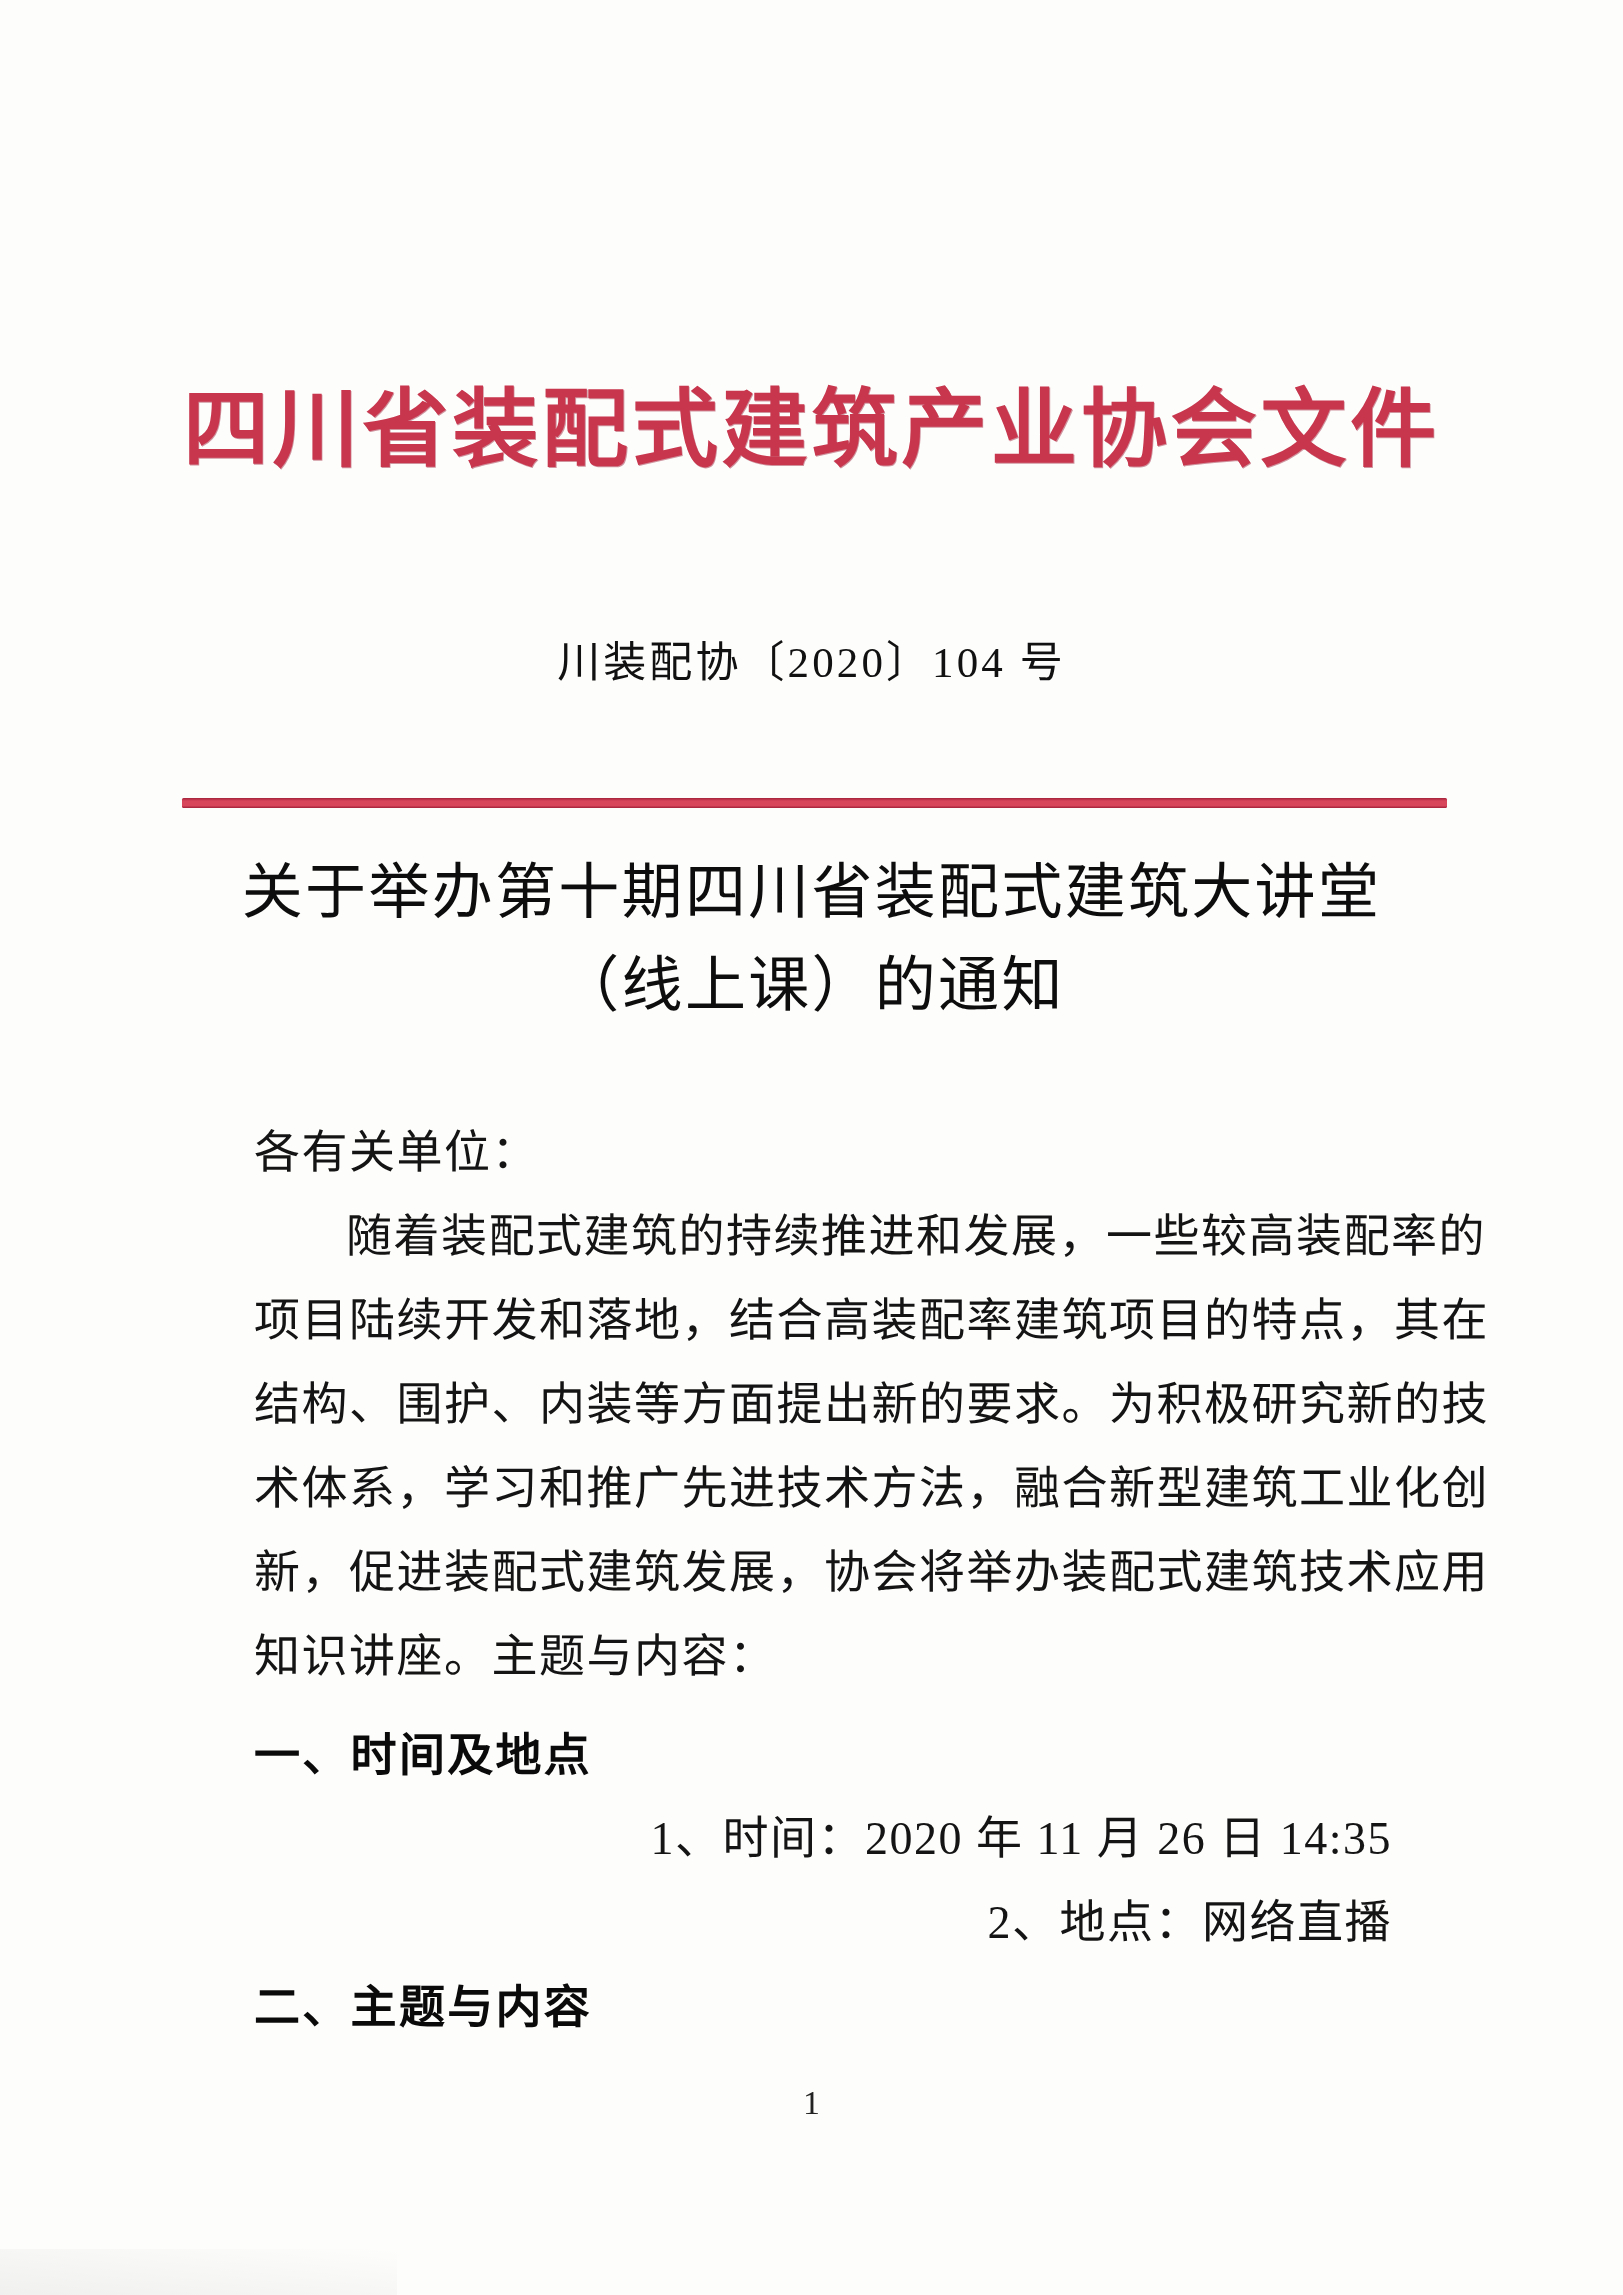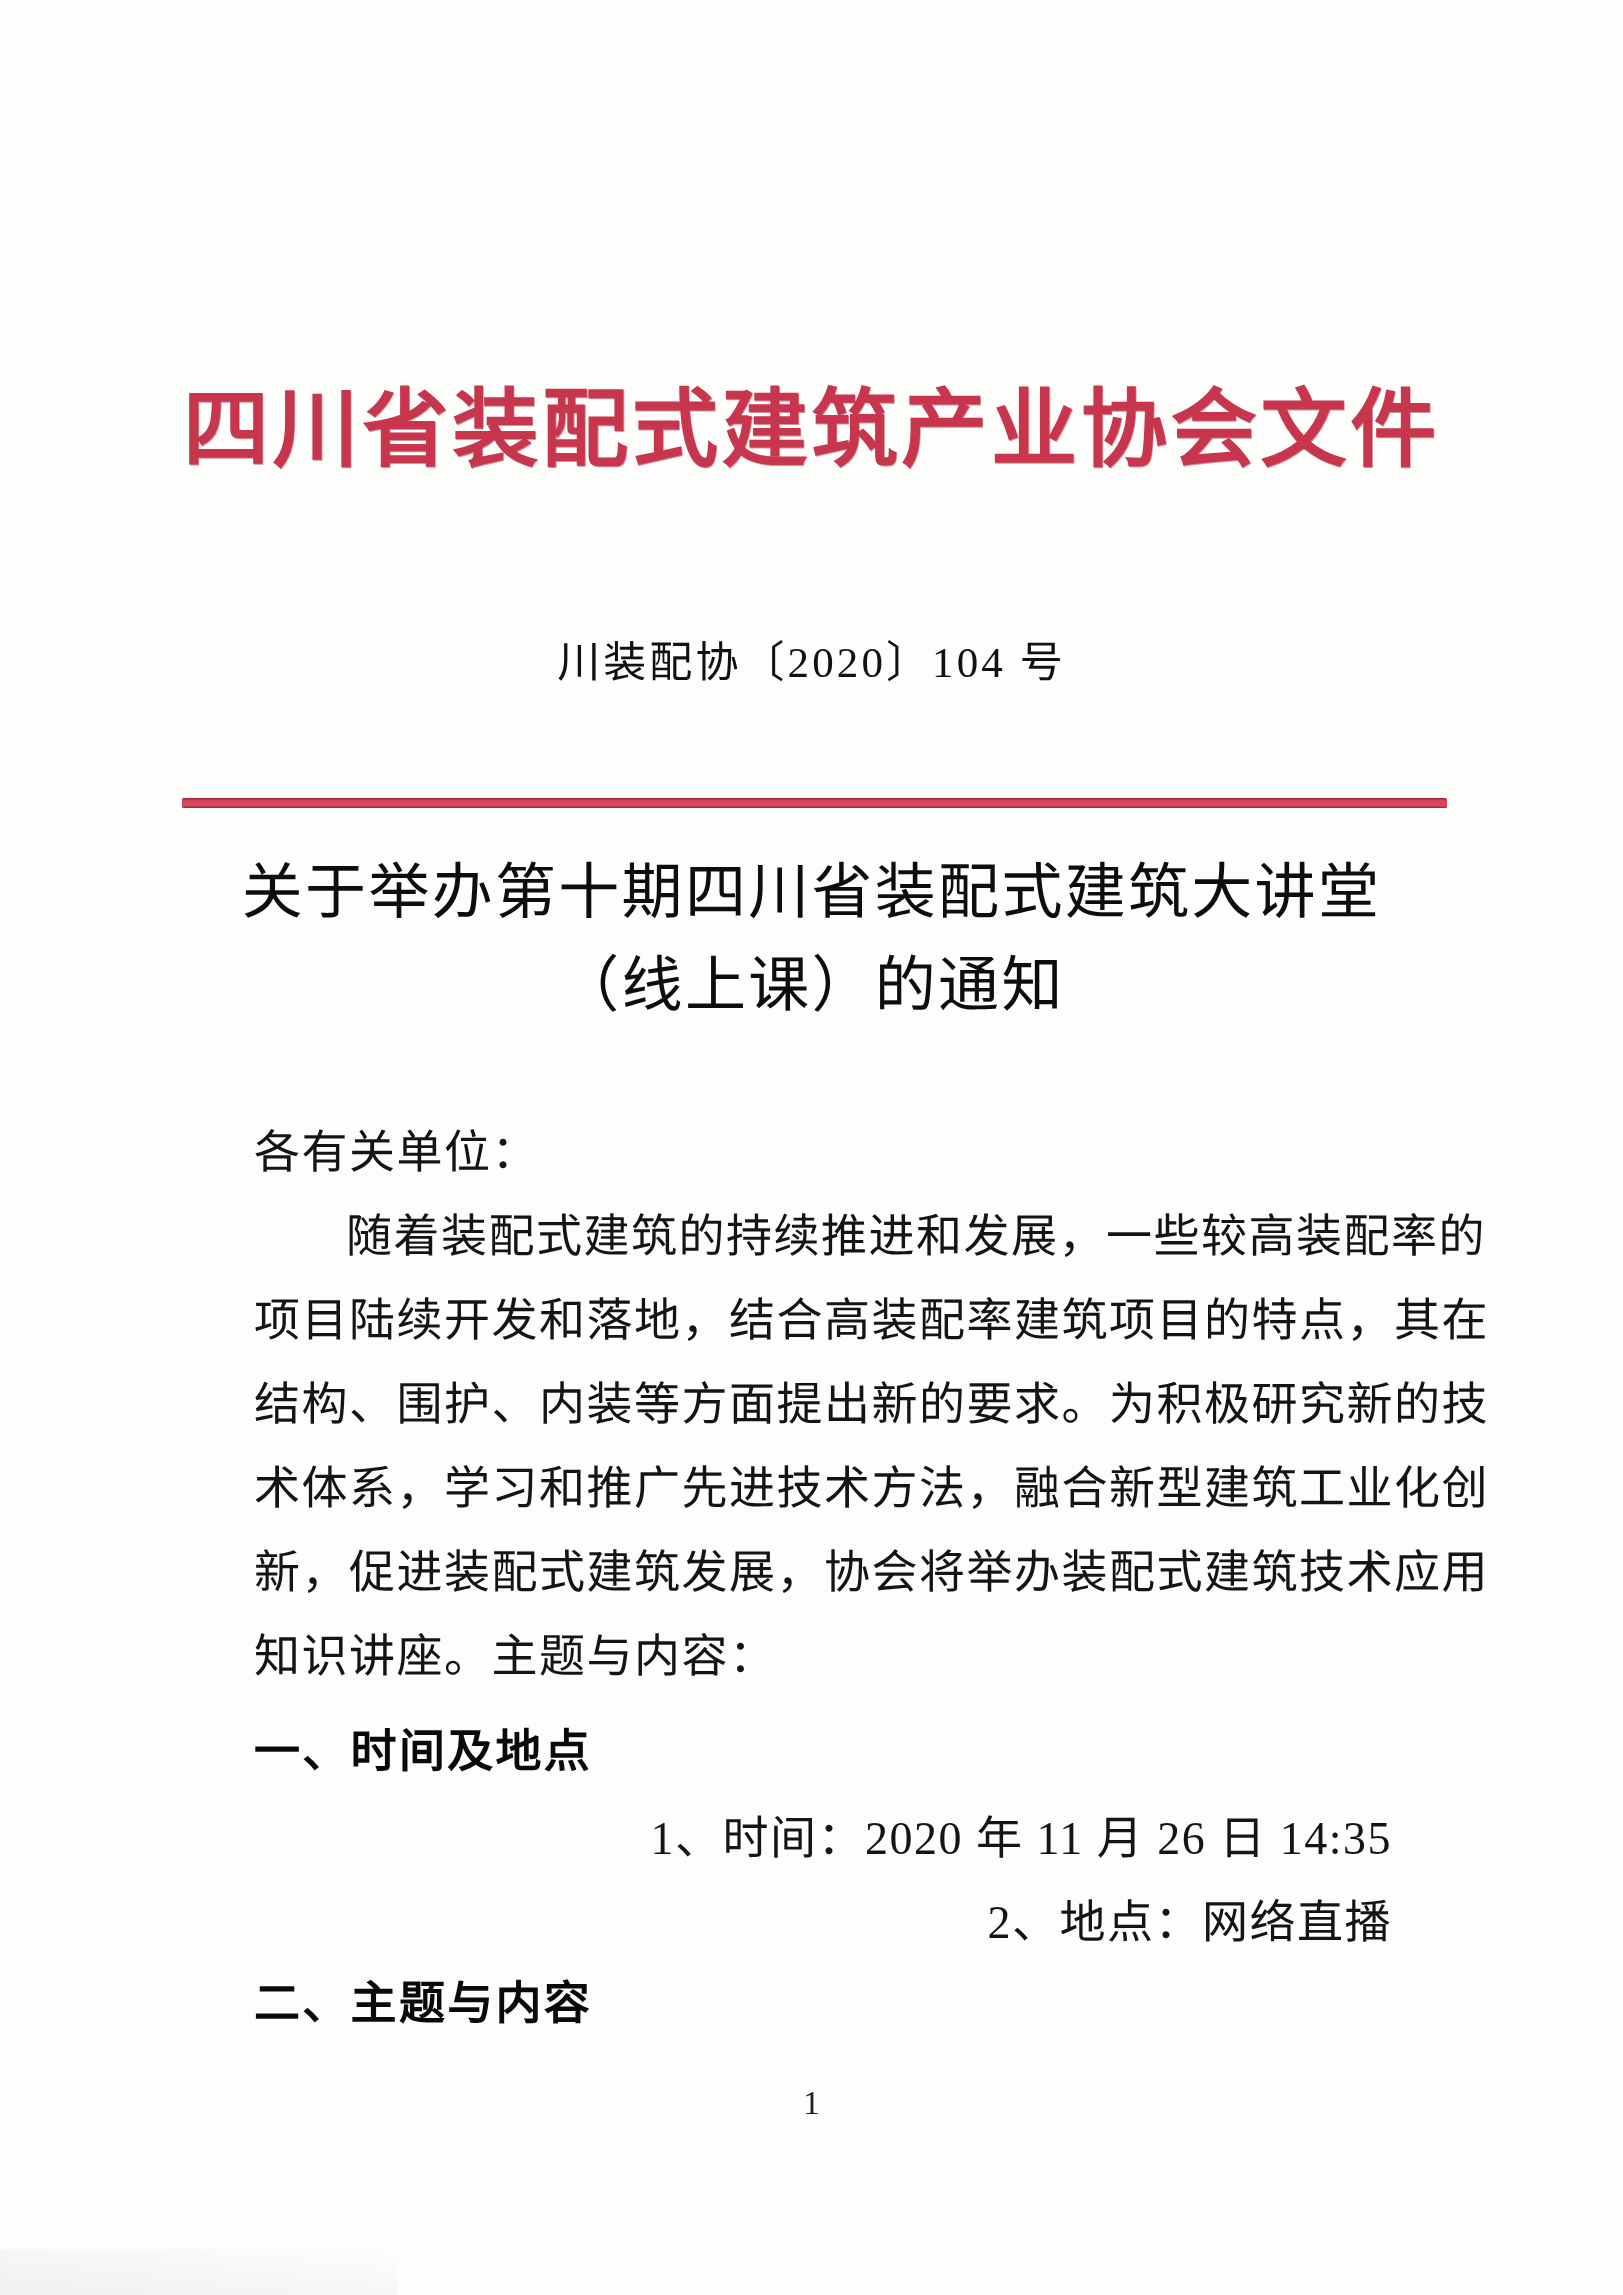--- a/index.html
+++ b/index.html
@@ -78,21 +78,21 @@
     left: 254px;
     width: 1138px;
     font-size: 46px;
     line-height: 84px;
     letter-spacing: 1.5px;
     color: #141414;
   }
   .body-text .line { white-space: nowrap; }
   .body-text .indent { text-indent: 2em; text-align: right; }
   .body-text .heading {
-    font-family: Liberation Mono, monospace;
+    font-family: Liberation Sans, sans-serif;
     font-weight: bold;
     letter-spacing: 2.3px;
     color: #0a0a0a;
     white-space: nowrap;
   }
   .body-text .heading-gap { margin-top: 13.8px; }
   
   .page-number {
     position: absolute;
     top: 2084px;

